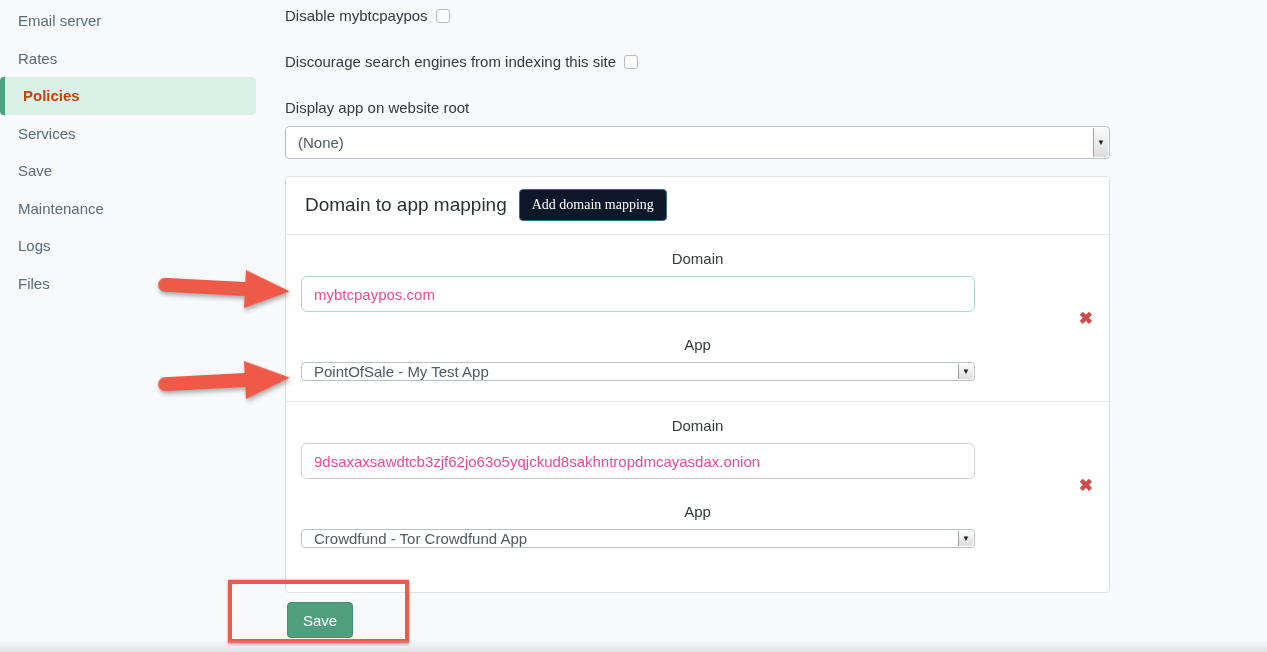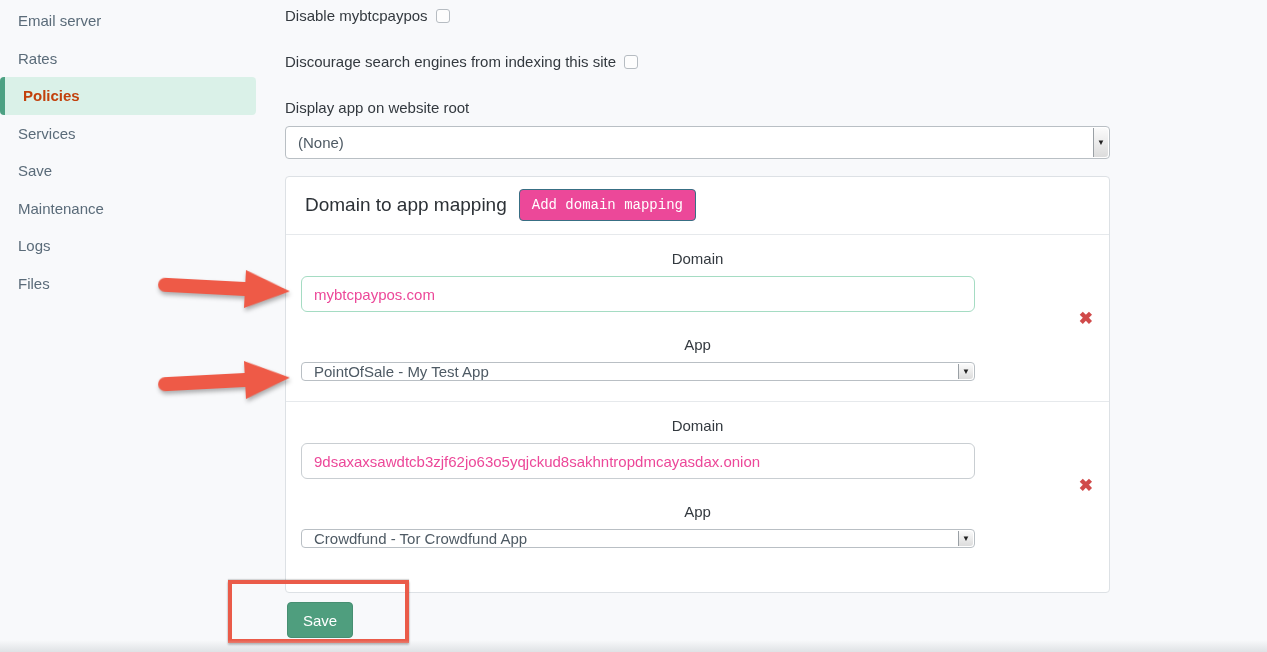--- a/index.html
+++ b/index.html
@@ -50,22 +50,22 @@
   .card {
     position:absolute; top:176px; left:0; width:825px; height:417px;
     background:#fff; border:1px solid #dde1e5; border-radius:4px;
   }
   .card-header {
     display:flex; align-items:center; padding:12px 15px 13px 15px;
     border-bottom:1px solid #e6e9ec;
   }
   .card-title { font-size:19px; font-weight:400; color:#2c3136; margin:0 12px 0 4px; }
   .btn-teal {
-    background:#ec4899; color:#fff; border:1px solid #386f84; border-radius:4px;
-    font-size:14px; padding:7px 12px; font-family:Liberation Mono, monospace; cursor:pointer;
+    background:#0f172a; color:#fff; border:1px solid #386f84; border-radius:4px;
+    font-size:14px; padding:7px 12px; font-family:Liberation Serif, serif; cursor:pointer;
   }
   .mapping-item { position:relative; padding:15px 15px 20px 15px; }
   .mapping-item + .mapping-item { border-top:1px solid #e6e9ec; }
   .mapping-item .field-label { margin-bottom:9px;text-align:center; }
   .app-label { margin-top:24px; }
   .text-input {
     display:block; width:674px; height:36px; border:1px solid #c9ced2; border-radius:6px;
     font-size:15px; color:#ec4899; padding:0 12px; background:#fff; font-family:Liberation Sans, sans-serif;
   }
   .text-input.focus-green { border-color:#a5dcc3; }

